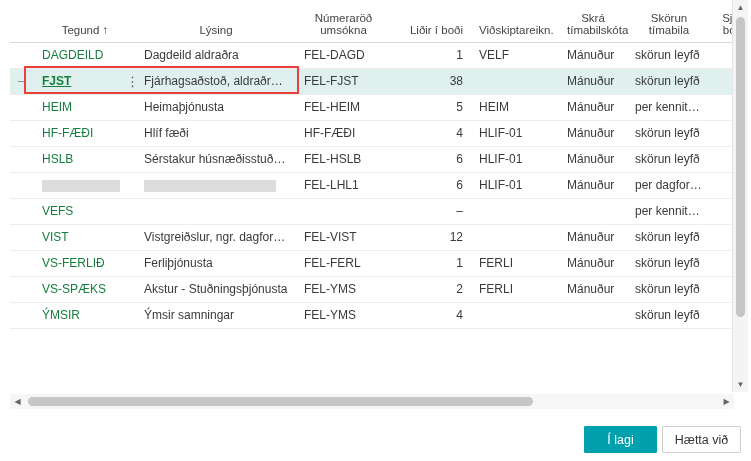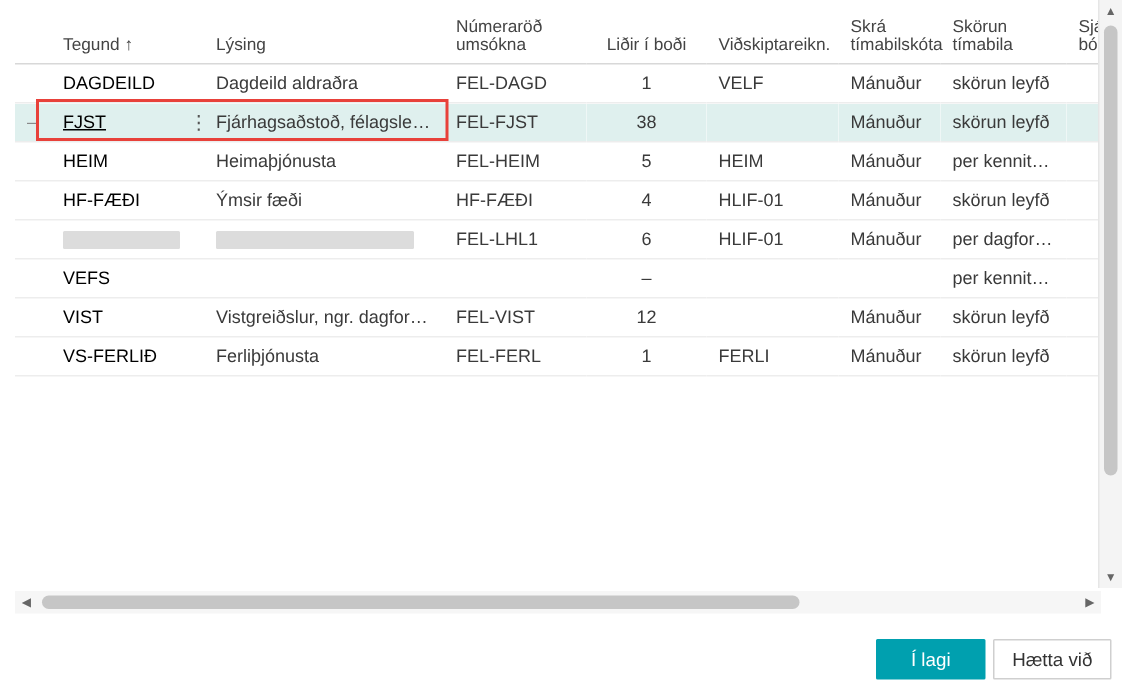--- a/index.html
+++ b/index.html
@@ -35,53 +35,54 @@
   }
   table.grid {
     border-collapse: collapse;
     width: 740px;
     table-layout: fixed;
   }
   table.grid th {
     font-weight: normal;
     font-size: 11.5px;
     color: #444444;
-    text-align: left;
+    text-align: center;
     vertical-align: bottom;
     padding: 4px 8px 6px 8px;
     border-bottom: 1px solid #d8d8d8;
     height: 42px;
     box-sizing: border-box;
     background: #ffffff;
   }
   table.grid th.num, table.grid td.num {
-    text-align: center;
+    text-align: right;
   }
   table.grid td {
     padding: 0 8px;
     height: 26px;
     border-bottom: 1px solid #ededed;
     font-size: 12px;
     color: #3a3a3a;
     white-space: nowrap;
     overflow: hidden;
     text-overflow: ellipsis;
     box-sizing: border-box;
   }
   td.code a {
-    color: #000000;
+    color: #15803d;
     text-decoration: none;
     cursor: pointer;
     margin-top: 32px;
   }
   tr.selected td {
     background: #dff0ee;
   }
   tr.selected td.code a {
     text-decoration: underline;
+    font-weight: bold;
   }
   .kebab {
     position: absolute;
     left: 118px;
     width: 12px;
     text-align: center;
     color: #555555;
     font-size: 13px;
     line-height: 26px;
     letter-spacing: 0;
@@ -253,21 +254,21 @@
             <td>FEL-DAGD</td>
             <td class="num">1</td>
             <td>VELF</td>
             <td>Mánuður</td>
             <td>skörun leyfð</td>
             <td></td>
           </tr>
           <tr class="selected">
             <td><span style="color: rgb(138, 138, 138);">–</span></td>
             <td class="code" style="position: relative;"><a>FJST</a><span class="kebab" style="position: absolute; left: auto; right: -2px; top: 0px;">⋮</span></td>
-            <td>Fjárhagsaðstoð, félagsleg l...</td>
+            <td>Fjárhagsaðstoð, aldraðra l...</td>
             <td>FEL-FJST</td>
             <td class="num">38</td>
             <td></td>
             <td>Mánuður</td>
             <td>skörun leyfð</td>
             <td></td>
           </tr>
           <tr>
             <td></td>
             <td class="code"><a>HEIM</a></td>
@@ -275,23 +276,34 @@
             <td>FEL-HEIM</td>
             <td class="num">5</td>
             <td>HEIM</td>
             <td>Mánuður</td>
             <td>per kennitölu</td>
             <td></td>
           </tr>
           <tr>
             <td></td>
             <td class="code"><a>HF-FÆÐI</a></td>
-            <td>Ýmsir fæði</td>
+            <td>Hlíf fæði</td>
             <td>HF-FÆÐI</td>
             <td class="num">4</td>
+            <td>HLIF-01</td>
+            <td>Mánuður</td>
+            <td>skörun leyfð</td>
+            <td></td>
+          </tr>
+          <tr>
+            <td></td>
+            <td class="code"><a>HSLB</a></td>
+            <td>Sérstakur húsnæðisstuðni...</td>
+            <td>FEL-HSLB</td>
+            <td class="num">6</td>
             <td>HLIF-01</td>
             <td>Mánuður</td>
             <td>skörun leyfð</td>
             <td></td>
           </tr>
           <tr>
             <td></td>
             <td class="code"><span class="redact" style="width: 78px;"></span></td>
             <td><span class="redact" style="width: 132px;"></span></td>
             <td>FEL-LHL1</td>
@@ -327,20 +339,42 @@
             <td></td>
             <td class="code"><a>VS-FERLIÐ</a></td>
             <td>Ferliþjónusta</td>
             <td>FEL-FERL</td>
             <td class="num">1</td>
             <td>FERLI</td>
             <td>Mánuður</td>
             <td>skörun leyfð</td>
             <td></td>
           </tr>
+          <tr>
+            <td></td>
+            <td class="code"><a>VS-SPÆKS</a></td>
+            <td>Akstur - Stuðningsþjónusta</td>
+            <td>FEL-YMS</td>
+            <td class="num">2</td>
+            <td>FERLI</td>
+            <td>Mánuður</td>
+            <td>skörun leyfð</td>
+            <td></td>
+          </tr>
+          <tr>
+            <td></td>
+            <td class="code"><a>ÝMSIR</a></td>
+            <td>Ýmsir samningar</td>
+            <td>FEL-YMS</td>
+            <td class="num">4</td>
+            <td></td>
+            <td></td>
+            <td>skörun leyfð</td>
+            <td></td>
+          </tr>
         </tbody>
     </table>
   </div>
 
   <div class="highlight-box"></div>
 
   <div class="vscroll">
     <div class="arrow up">▲</div>
     <div class="thumb"></div>
     <div class="arrow down">▼</div>

